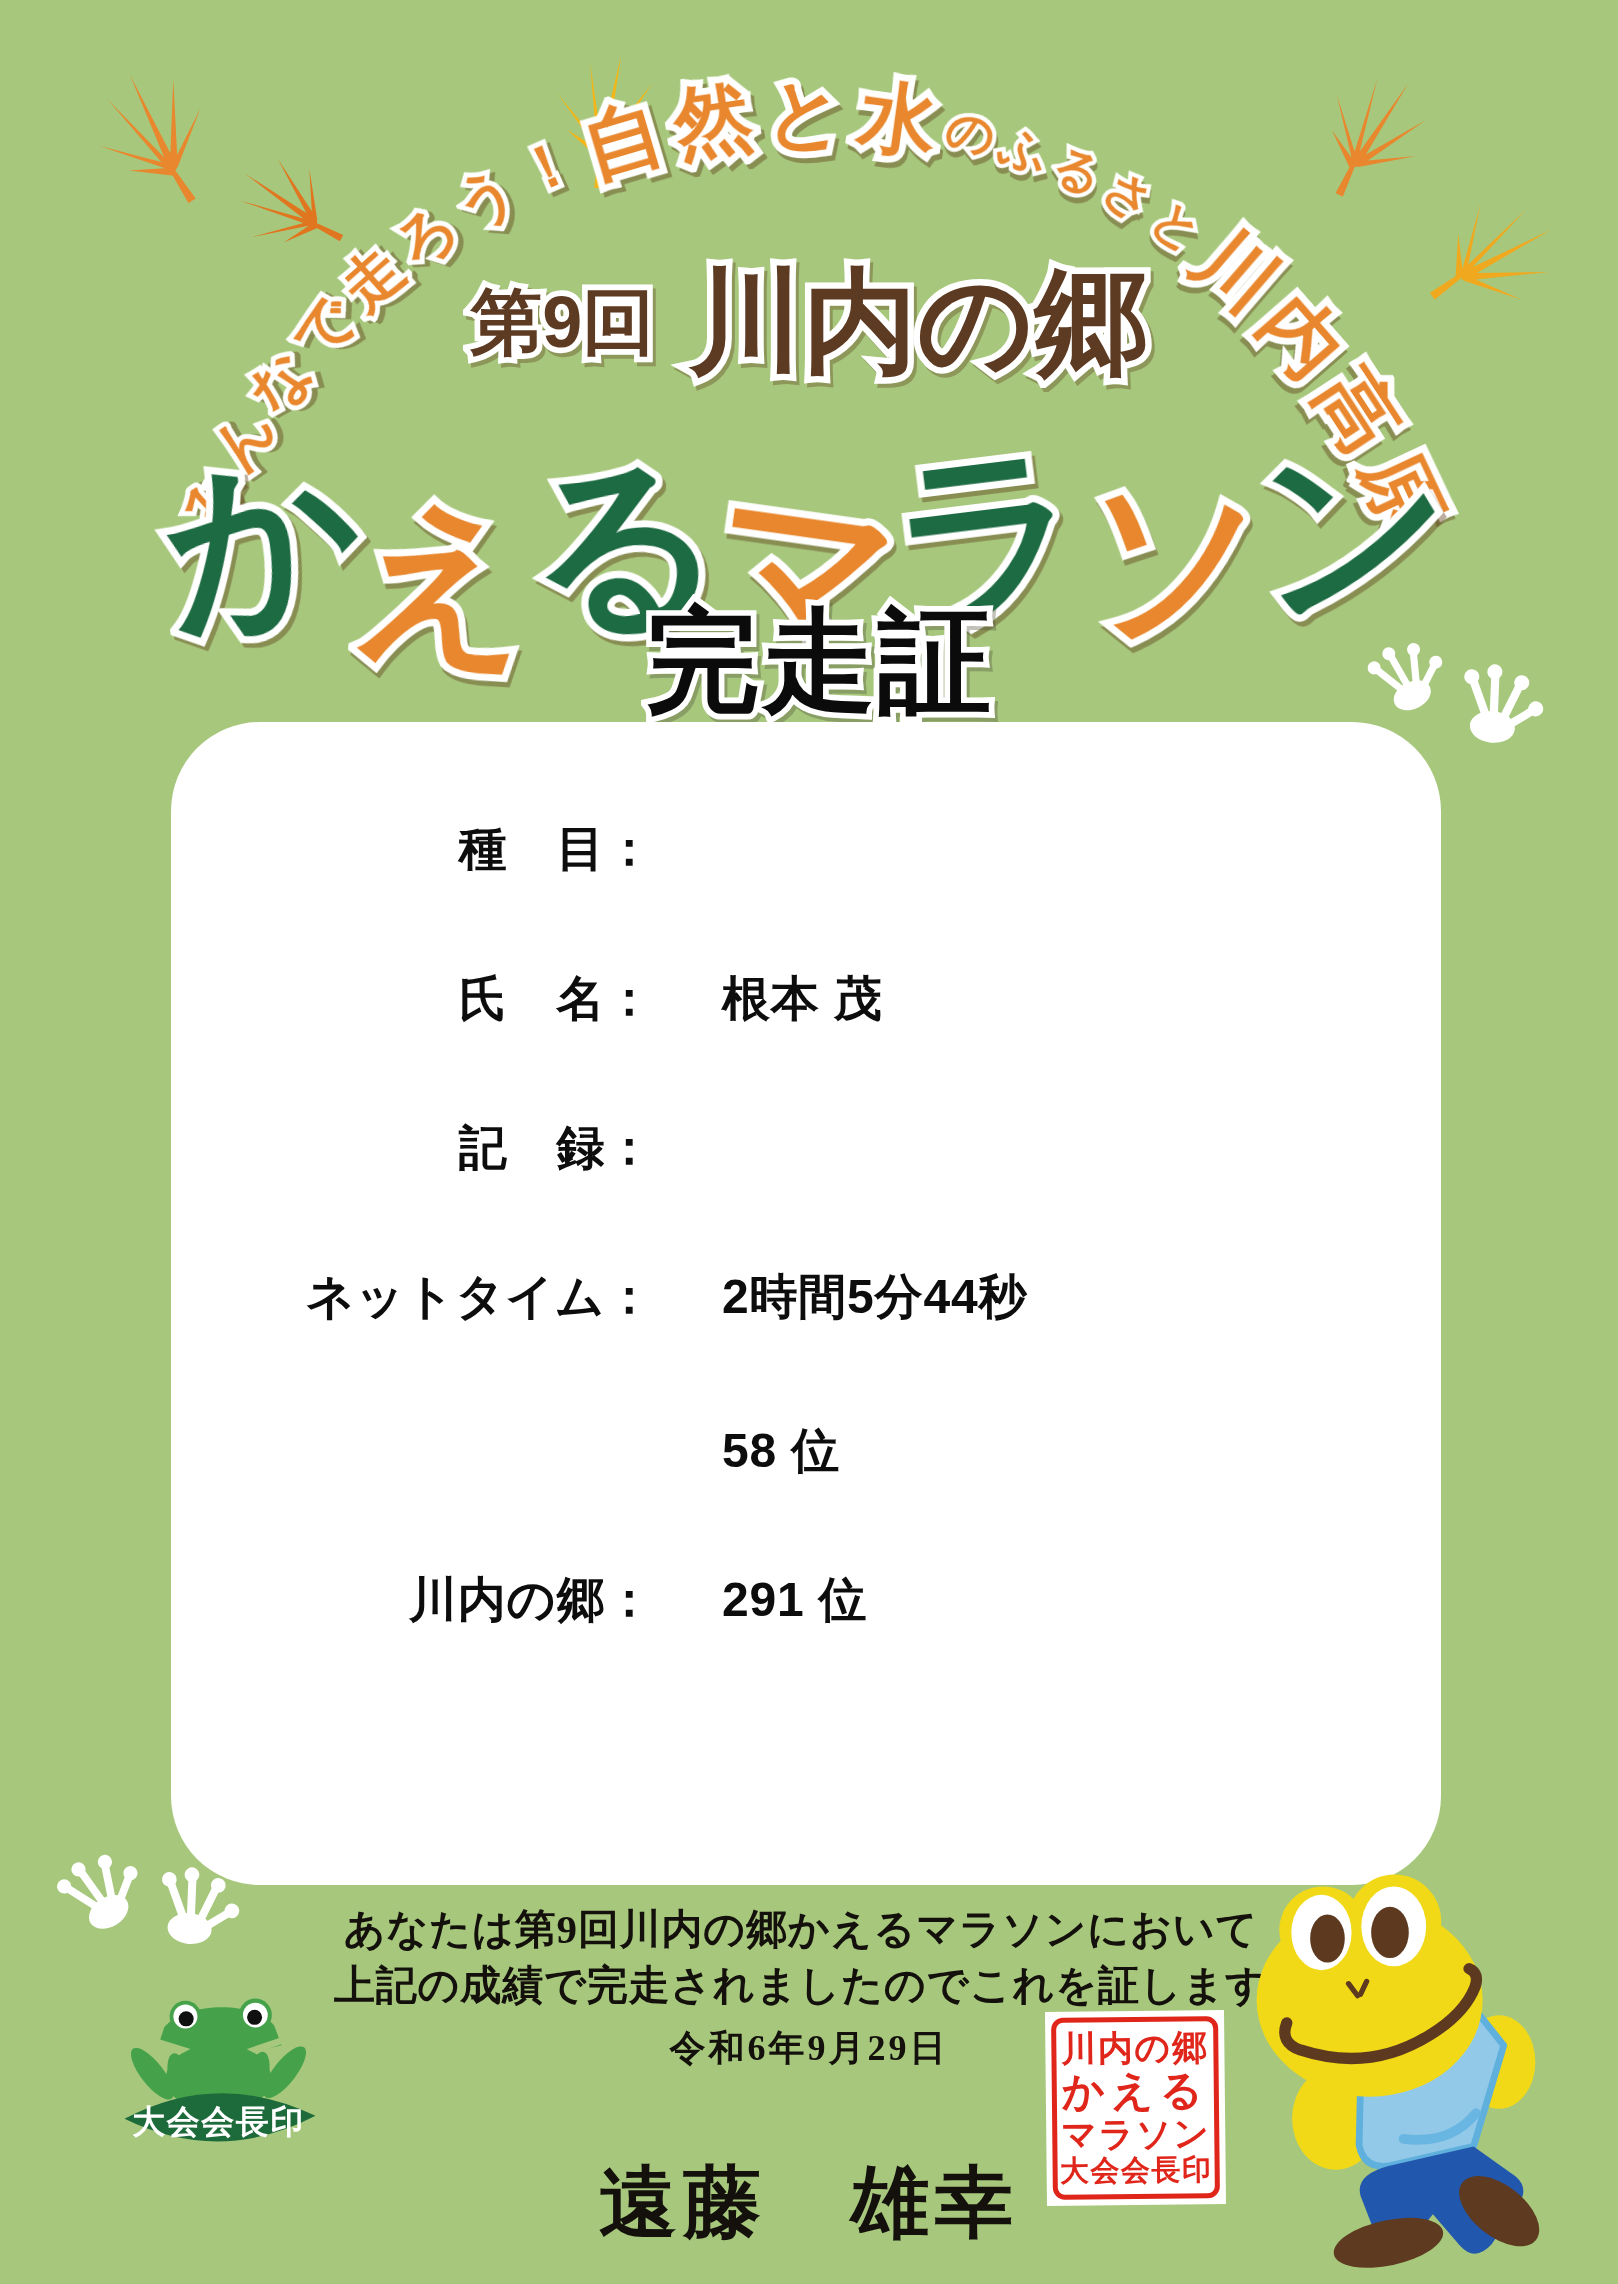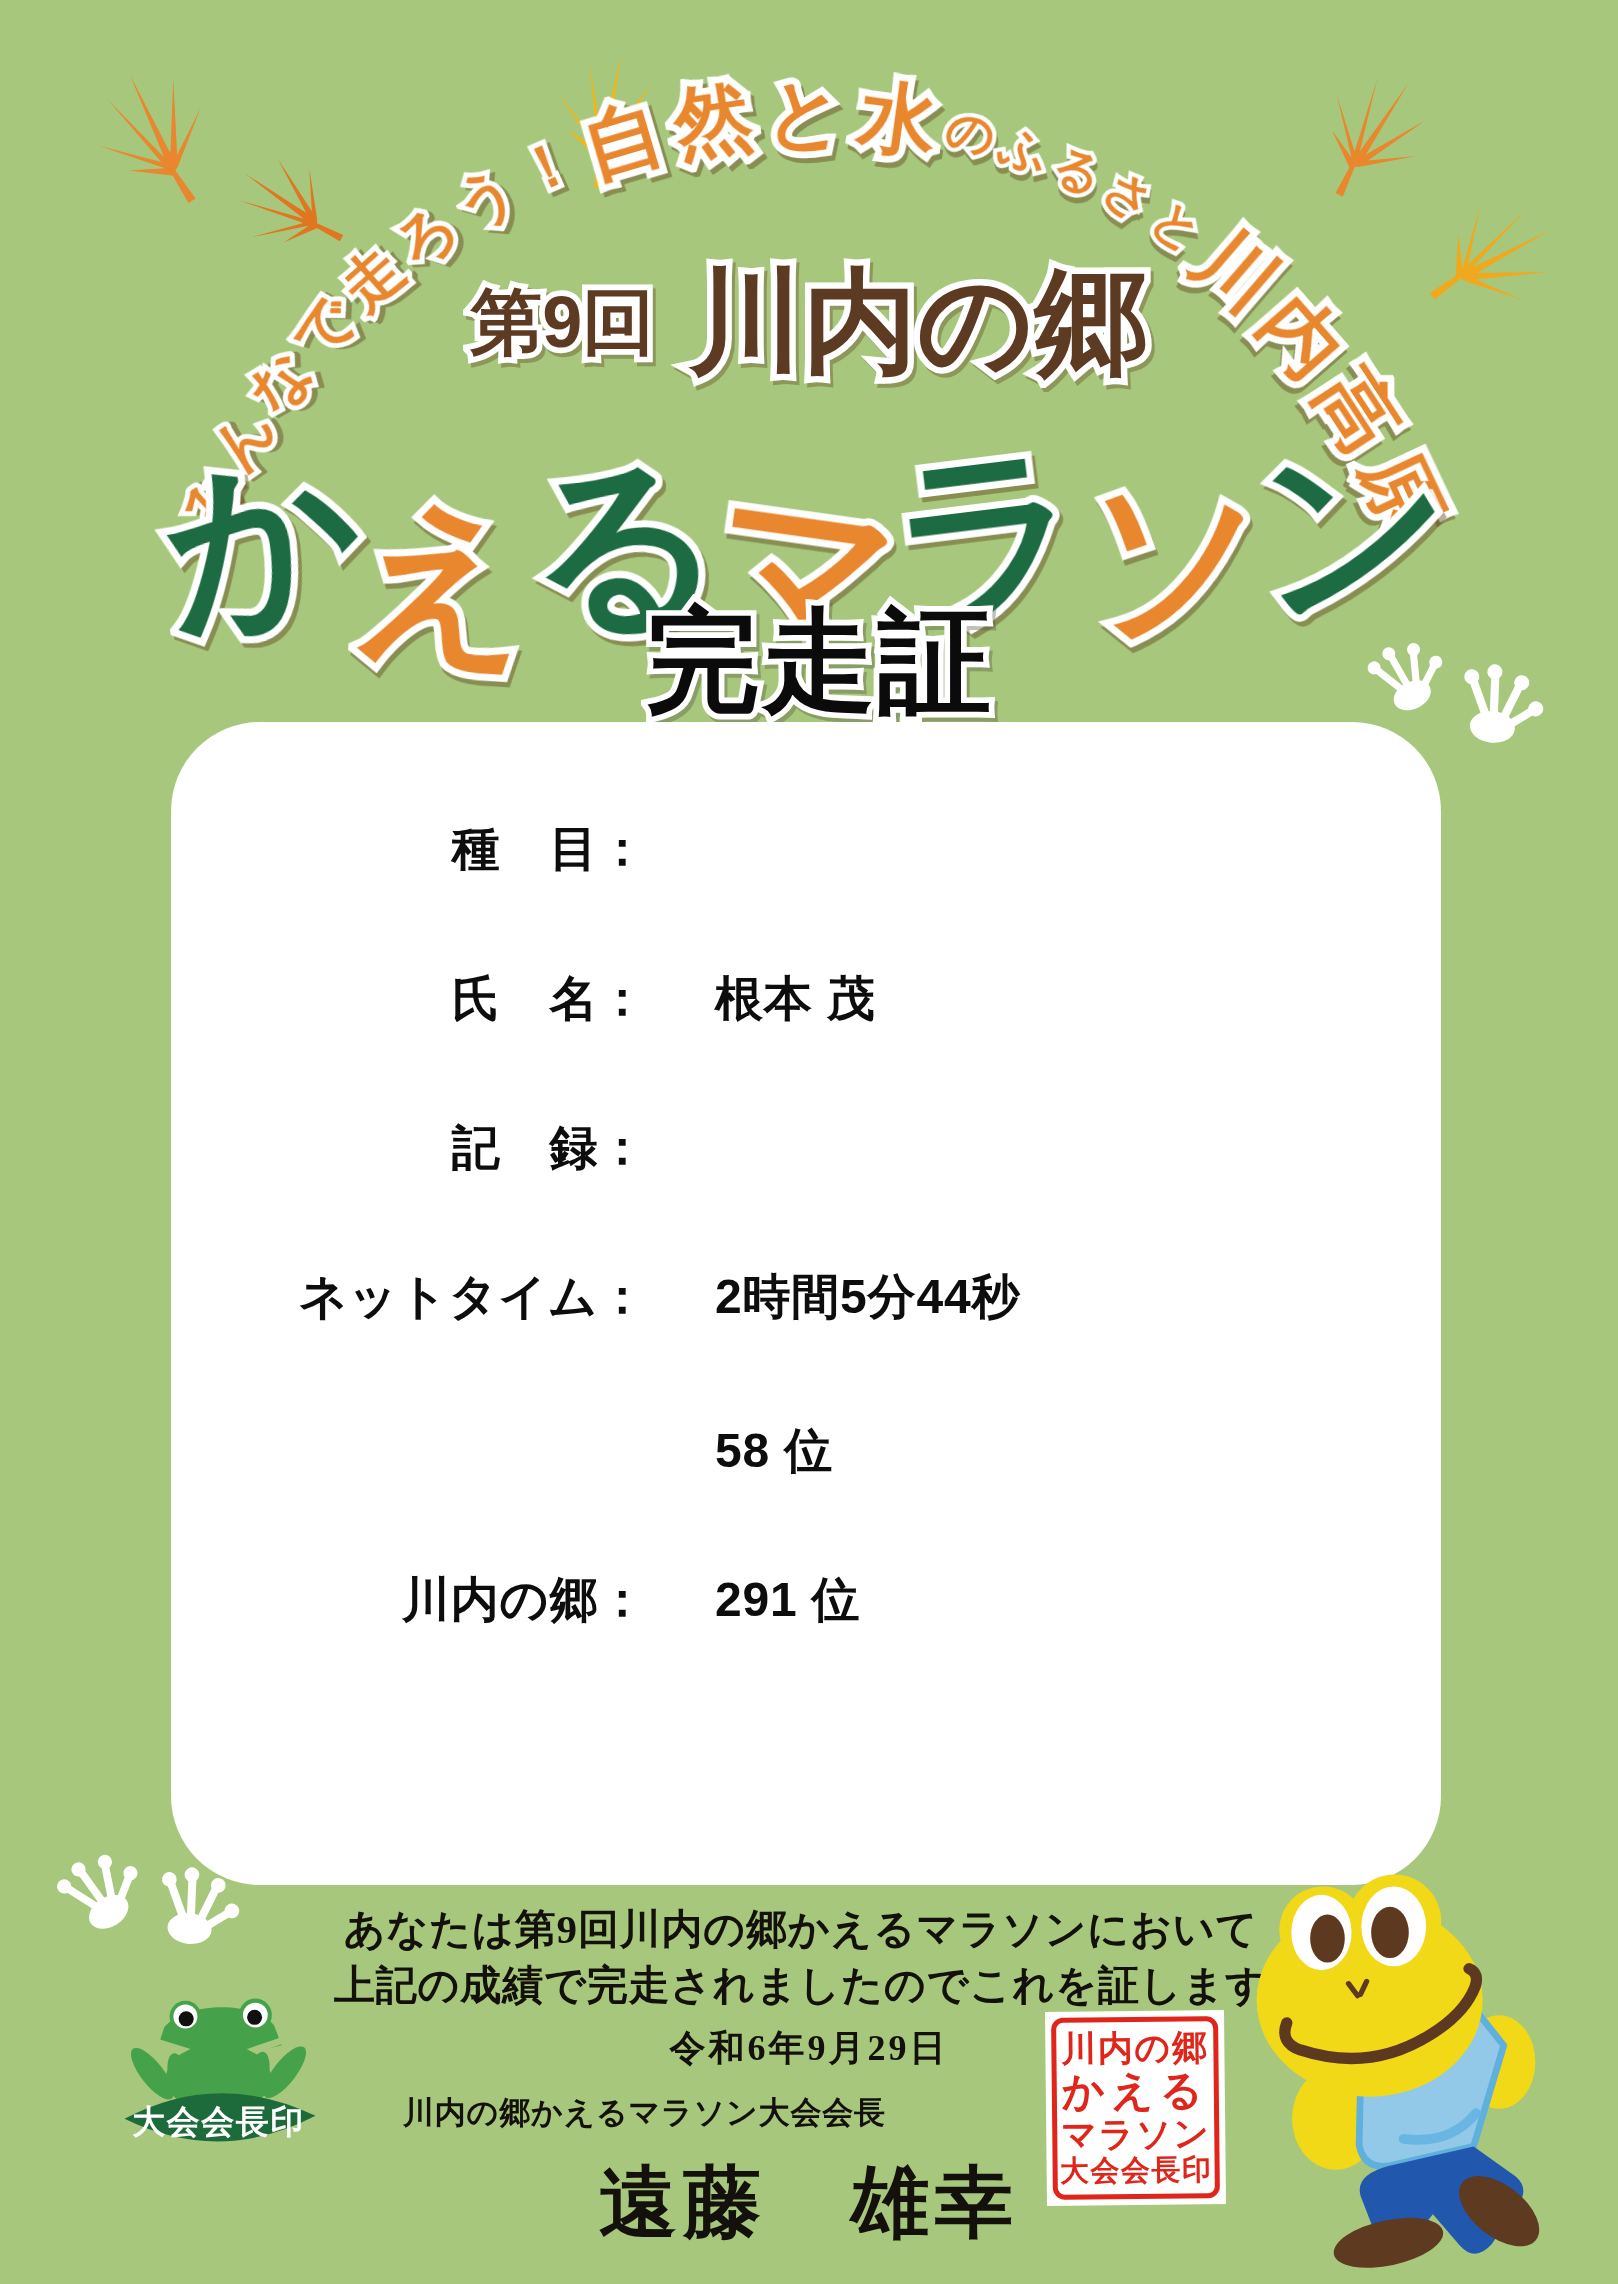--- a/index.html
+++ b/index.html
@@ -15,21 +15,21 @@
   .arc-ch{color:#e8872d;}
   .title-row{position:absolute;left:0;right:0;top:265px;display:flex;justify-content:center;
         align-items:center;gap:35px;filter:drop-shadow(3px 4.5px 0 rgba(92,60,25,.35));}
   .title-row .outlined{position:relative;color:#5d3a22;}
   .t-edition{font-size:72px;--sw:11.3px;}
   .t-place{font-size:114px;--sw:12.8px;}
   .cert-title{left:820px;top:661px;transform:translate(-50%,-50%);font-size:113px;color:#0b0b0b;
         --sw:11.3px;letter-spacing:3px;filter:drop-shadow(3px 4.5px 0 rgba(80,80,60,.35));}
   .card{position:absolute;left:171px;top:722px;width:1270px;height:1163px;background:#ffffff;
         border-radius:89px;}
-  .frow{position:absolute;left:171px;width:1270px;height:75px;line-height:75px;font-weight:900;
+  .frow{position:absolute;left:178px;width:1270px;height:75px;line-height:75px;font-weight:900;
         color:#0d0d0d;font-size:48px;}
   .flabel{position:absolute;right:794px;letter-spacing:0.8px;}
   .fvalue{position:absolute;left:544px;letter-spacing:0.8px;}
   .statement{position:absolute;left:0;right:16px;text-align:center;font-size:41px;font-weight:700;
         color:#14110d;font-family:"Liberation Serif","DejaVu Serif",serif;letter-spacing:0.8px;}
   .date-line{position:absolute;left:0;right:0;top:2024px;text-align:center;font-size:36px;
         font-weight:700;color:#14110d;font-family:"Liberation Serif","DejaVu Serif",serif;letter-spacing:3px;}
   .issuer-role{position:absolute;left:403px;top:2092px;font-size:31px;font-weight:700;color:#14110d;
         font-family:"Liberation Serif","DejaVu Serif",serif;letter-spacing:0.8px;}
   .issuer-name{position:absolute;left:0;right:0;top:2151px;text-align:center;font-size:78px;
@@ -165,21 +165,20 @@
       </div>
       <div class="frow" style="top: 1562px;">
         <span class="flabel">川内の郷：</span>
         <span class="fvalue">291 位</span>
       </div>
     </div>
 
   <div class="statement" style="top:1902px">あなたは第9回川内の郷かえるマラソンにおいて</div>
   <div class="statement" style="top:1958px">上記の成績で完走されましたのでこれを証します</div>
   <div class="date-line">令和6年9月29日</div>
-  <div class="issuer-role">川内の郷かえるマラソン大会会長</div>
   <div class="issuer-name">遠藤　雄幸</div>
 
   <div class="seal">
     <div class="seal-inner" id="seal-lines">
         <div class="seal-line">川内の郷</div>
         <div class="seal-line">かえる</div>
         <div class="seal-line">マラソン</div>
         <div class="seal-line">大会会長印</div>
       </div>
   </div>

